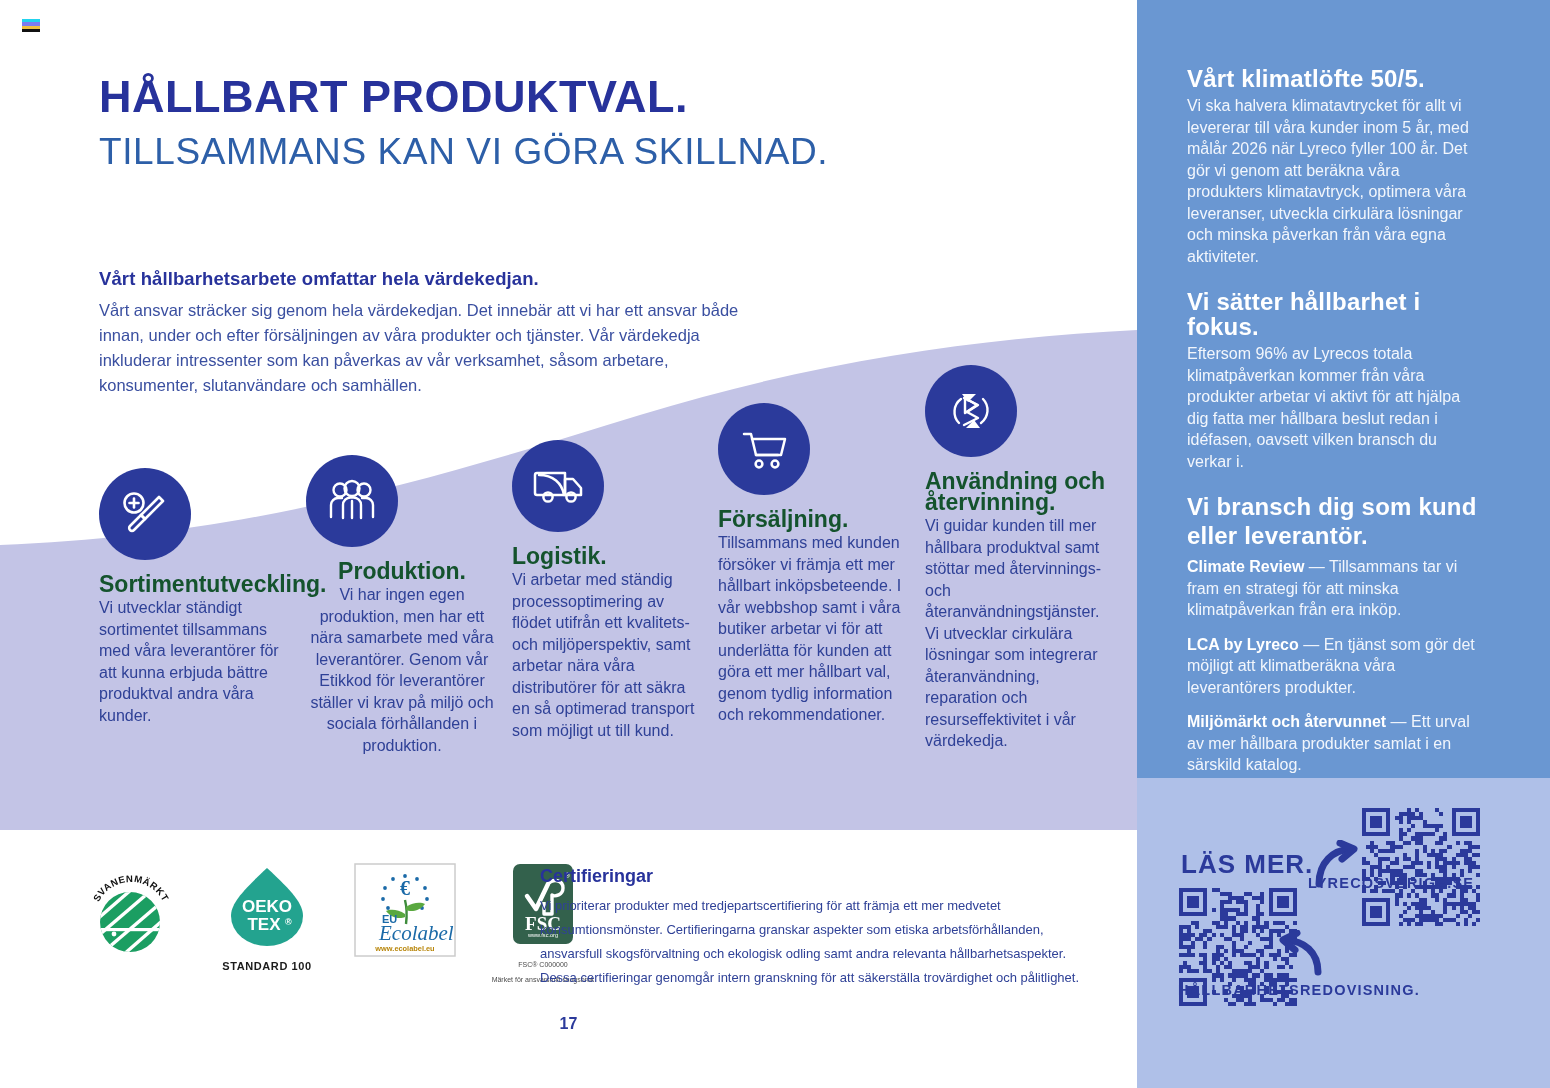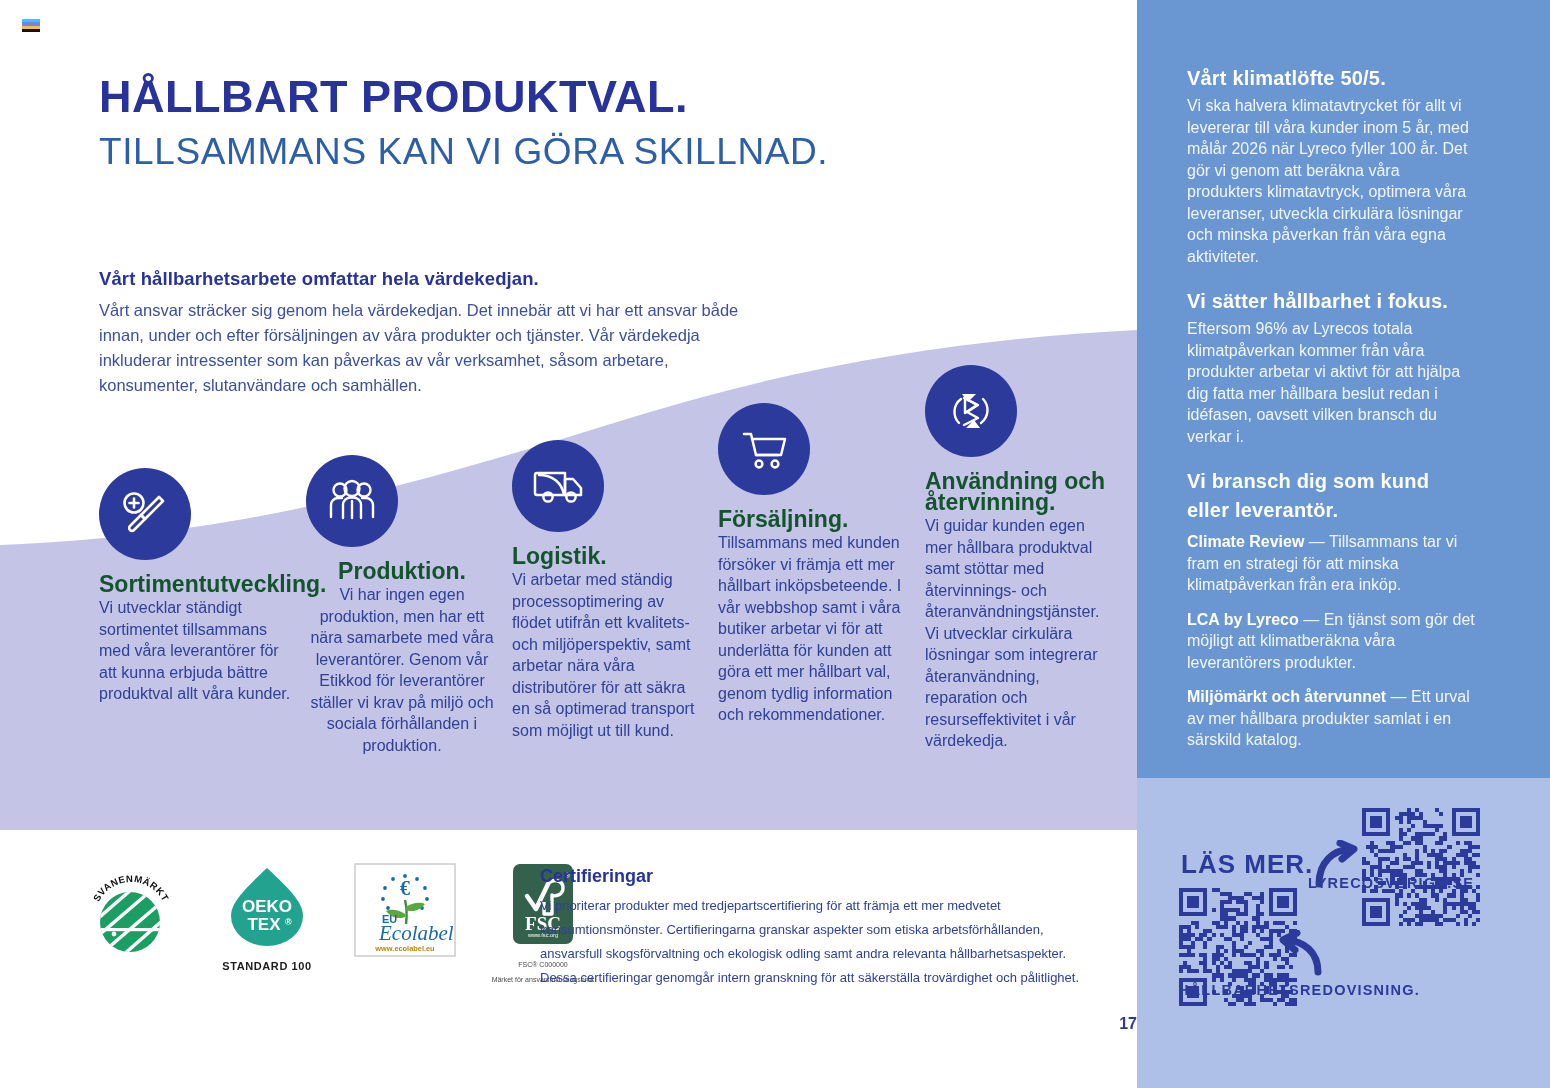--- a/index.html
+++ b/index.html
@@ -157,21 +157,21 @@
     font-size: 13px;
     line-height: 24px;
     color: #2F4197;
     margin: 0;
   }
 
   .pagenum {
     position: absolute;
     left: 0; top: 1015px;
     width: 1137px;
-    text-align: right;
+    text-align: center;
     font-size: 16px;
     font-weight: 700;
     color: #2B3A9B;
   }
 
   
   .side-top {
     position: absolute;
     left: 1137px; top: 0;
     width: 413px; height: 778px;
@@ -179,21 +179,21 @@
   }
   .side-bottom {
     position: absolute;
     left: 1137px; top: 778px;
     width: 413px; height: 310px;
     background: #AFC0E8;
   }
   .side-inner { position: absolute; left: 50px; top: 66px; width: 290px; }
   .side-block { margin-bottom: 22px; }
   .side-block h3 {
-    font-size: 20px;
+    font-size: 24px;
     font-weight: 800;
     color: #ffffff;
     margin: 0 0 4px 0;
     line-height: 25px;
     letter-spacing: 0.2px;
   }
   .side-block p {
     font-size: 16px;
     line-height: 21.5px;
     color: #F2F6FC;
@@ -264,21 +264,21 @@
         <svg width="52" height="52" viewBox="0 0 52 52" fill="none" stroke="#ffffff" stroke-width="2.6" stroke-linecap="round" stroke-linejoin="round">
           <circle cx="15" cy="15" r="9.5"></circle>
           <line x1="15" y1="10.5" x2="15" y2="19.5"></line>
           <line x1="10.5" y1="15" x2="19.5" y2="15"></line>
           <path d="M40 9 L44 13 L26 31 L22 27 Z"></path>
           <path d="M22 27 L26 31 L15 42 a2.8 2.8 0 0 1 -4 -4 Z"></path>
         </svg>
       </div>
       <div class="txt">
         <h3>Sortimentutveckling.</h3>
-        <p>Vi utvecklar ständigt sortimentet tillsammans med våra leverantörer för att kunna erbjuda bättre produktval allt våra kunder.</p>
+        <p>Vi utvecklar ständigt sortimentet tillsammans med våra leverantörer för att kunna erbjuda bättre produktval andra våra kunder.</p>
       </div>
     </div>
 
     <div class="node" id="node1">
       <div class="circle">
         <svg width="52" height="52" viewBox="0 0 52 52" fill="none" stroke="#ffffff" stroke-width="2.4" stroke-linecap="round" stroke-linejoin="round">
           <circle cx="14" cy="15" r="6.5"></circle>
           <circle cx="38" cy="15" r="6.5"></circle>
           <circle cx="26" cy="13.5" r="7.5"></circle>
           <path d="M5 42 V30 a7 7 0 0 1 7 -7 h4"></path>
@@ -330,21 +330,21 @@
           <path d="M14 38 a16 16 0 0 1 2 -24"></path>
           <path d="M38 14 a16 16 0 0 1 -2 24"></path>
           <path d="M31 9 L17 9 L23 17 Z" fill="#ffffff" stroke="none"></path>
           <path d="M21 43 L35 43 L29 35 Z" fill="#ffffff" stroke="none"></path>
           <path d="M20 13 L32 20 L20 28 Z" fill="none"></path>
           <path d="M19 13 L33 20 L22 27 L33 33 L19 40" fill="none"></path>
         </svg>
       </div>
       <div class="txt">
         <h3>Användning och återvinning.</h3>
-        <p>Vi guidar kunden egen mer hållbara produktval samt stöttar med återvinnings- och återanvändningstjänster. Vi utvecklar cirkulära lösningar som integrerar återanvändning, reparation och resurseffektivitet i vår värdekedja.</p>
+        <p>Vi guidar kunden till mer hållbara produktval samt stöttar med återvinnings- och återanvändningstjänster. Vi utvecklar cirkulära lösningar som integrerar återanvändning, reparation och resurseffektivitet i vår värdekedja.</p>
       </div>
     </div>
 
   </div>
 
   <div class="certs">
 
     <div class="cert">
       <svg width="104" height="104" viewBox="0 0 104 104">
         <defs>

